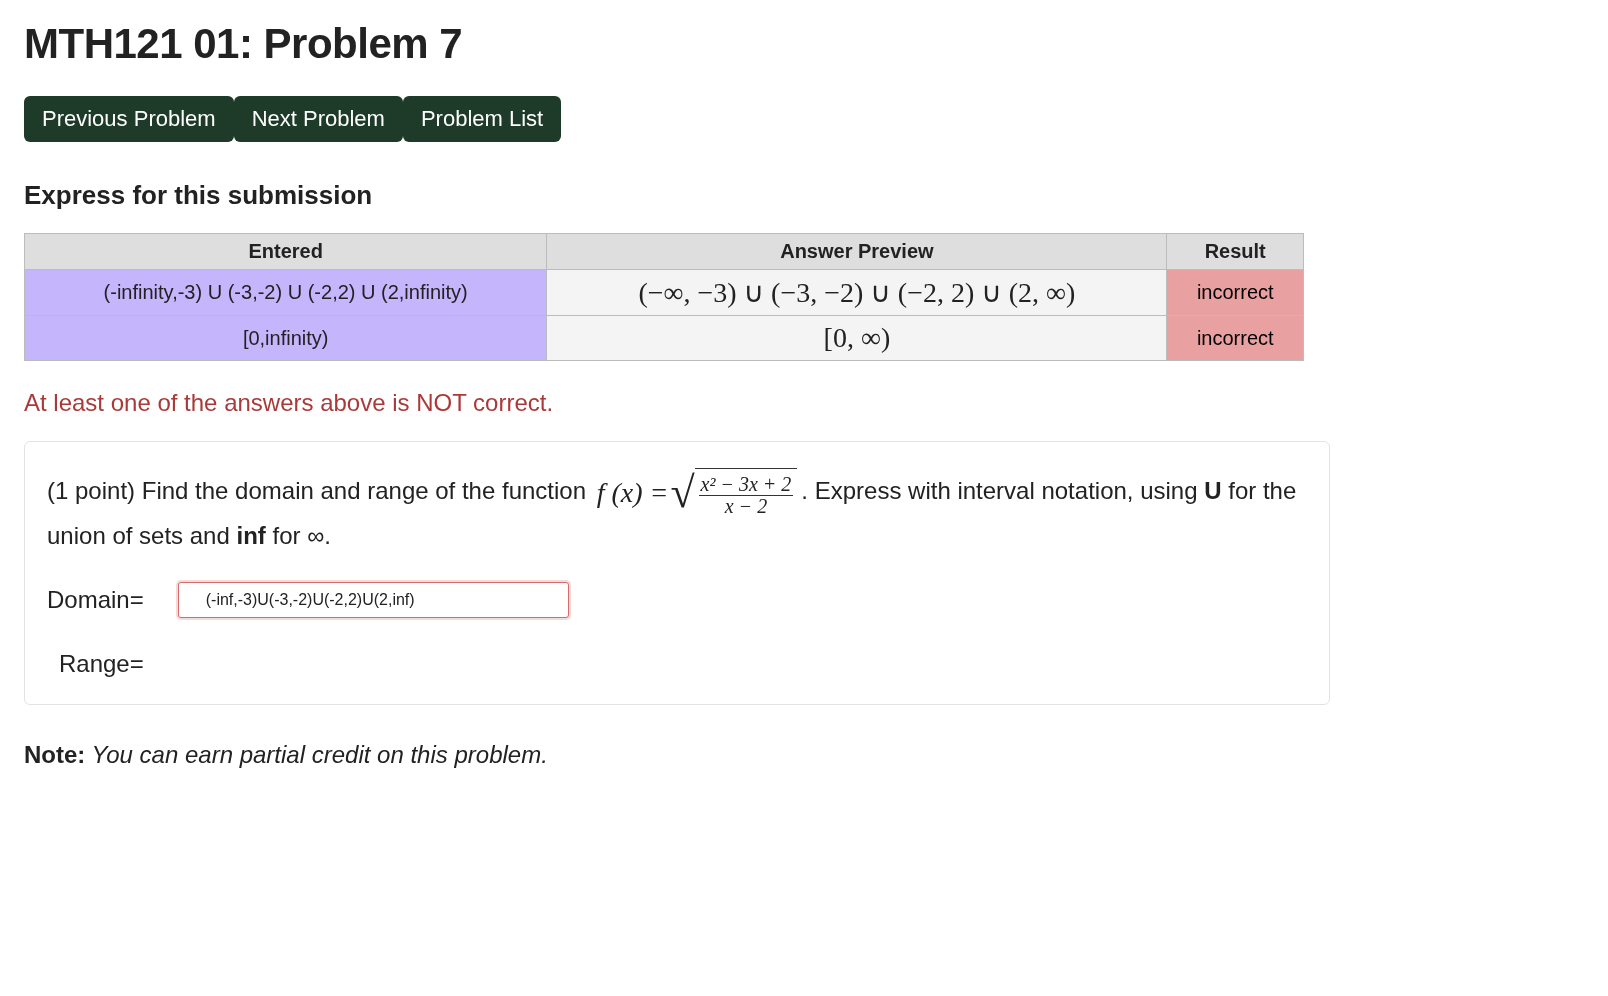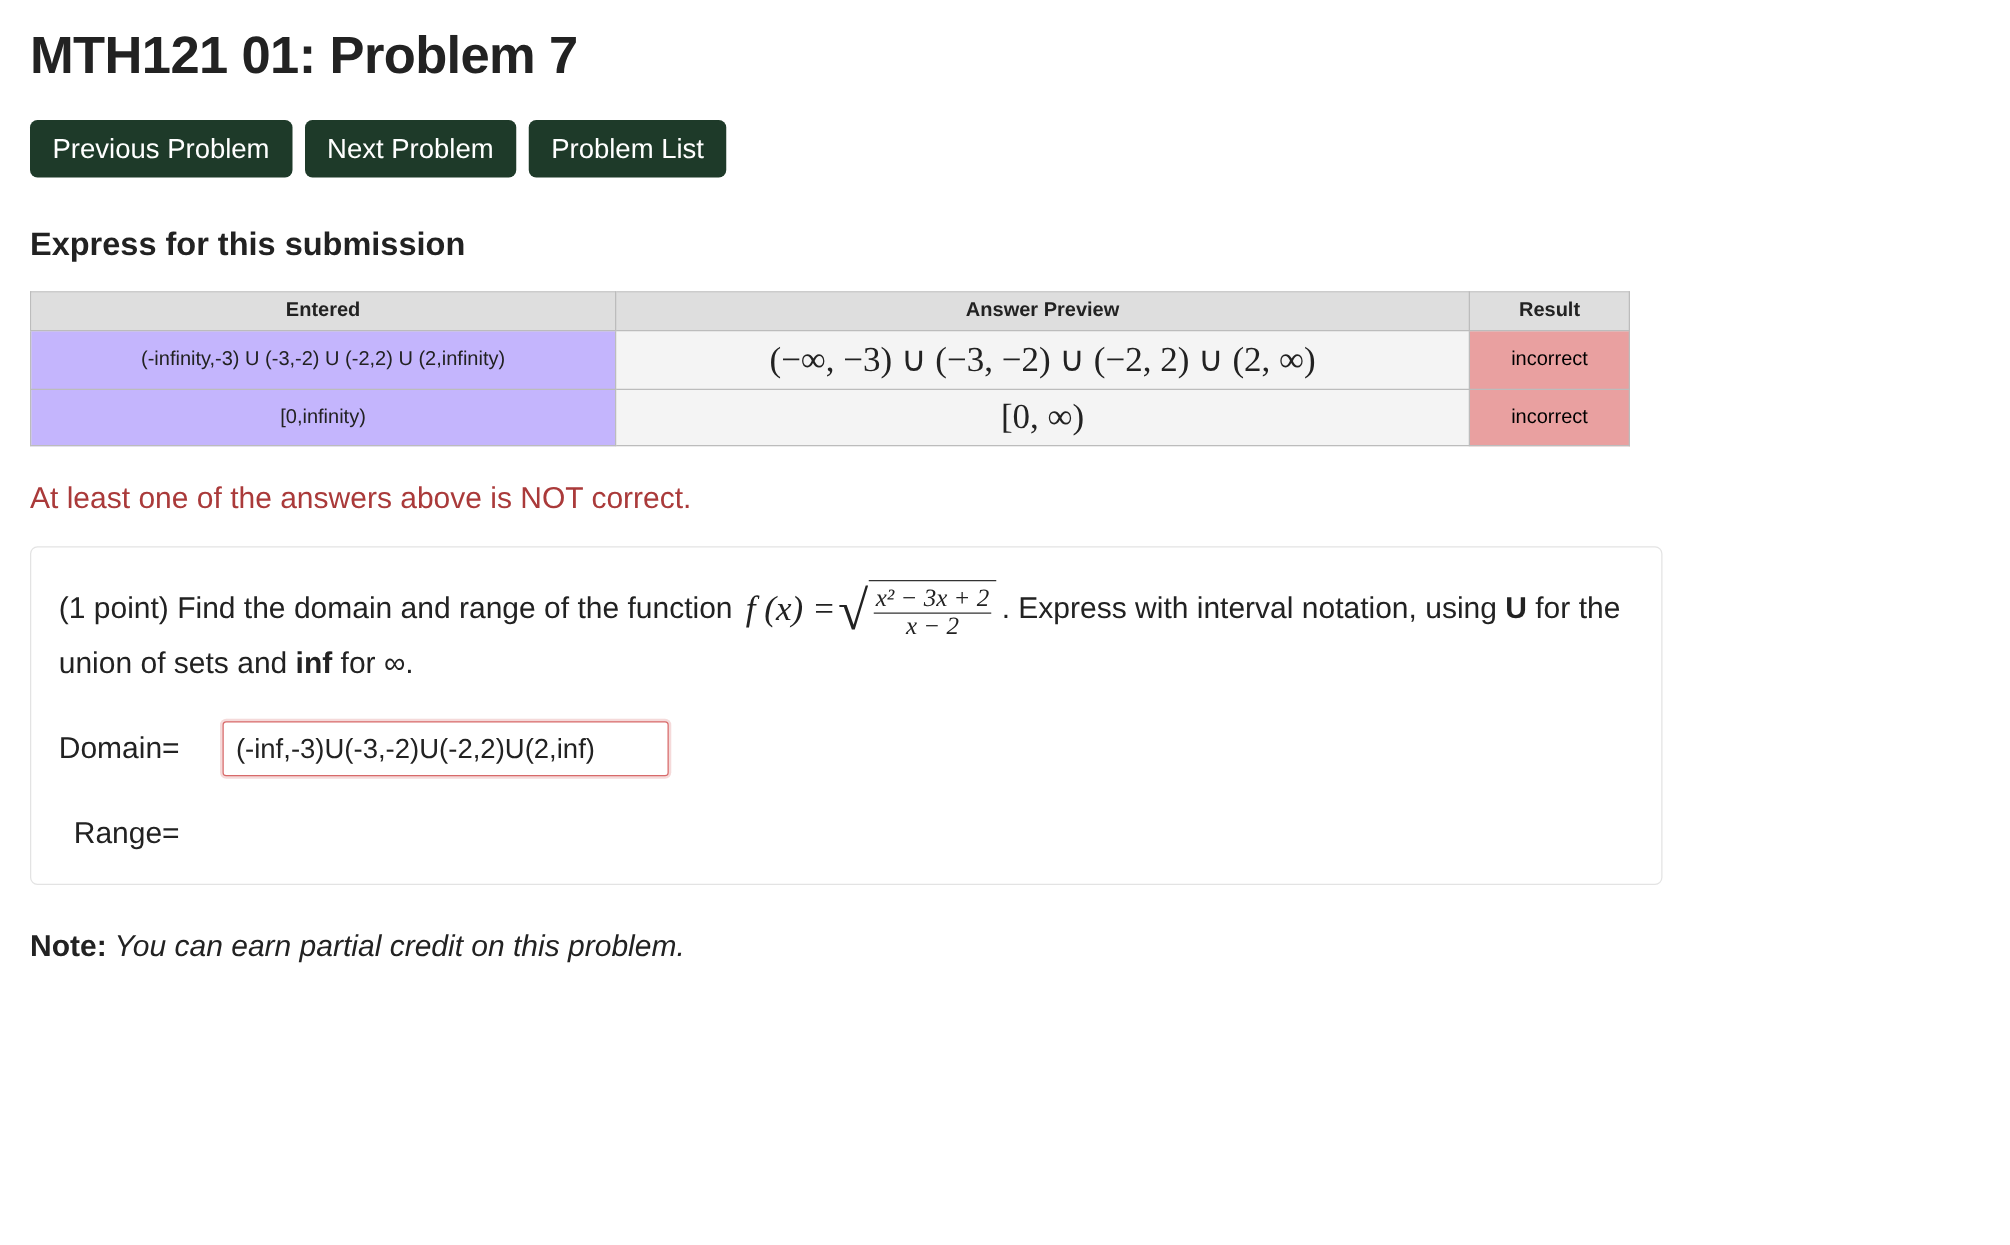--- a/index.html
+++ b/index.html
@@ -11,21 +11,20 @@
     font-size: 22px;
   }
   h1 {
     font-size: 42px;
     font-weight: 800;
     margin: 0 0 28px 0;
     letter-spacing: -0.5px;
   }
   .nav-row {
     display: flex;
-    gap: 10px;
     margin-bottom: 38px;
   }
   .nav-btn {
     background: #1e3a29;
     color: #fff;
     border: none;
     border-radius: 6px;
     padding: 10px 18px;
     font-size: 22px;
     cursor: pointer;
@@ -38,21 +37,21 @@
   table.results {
     border-collapse: collapse;
     width: 100%;
     max-width: 1280px;
     margin-bottom: 28px;
   }
   table.results th,
   table.results td {
     border: 1px solid #bcbcbc;
     padding: 6px 12px;
-    font-size: 16px;
+    font-size: 20px;
     text-align: center;
     vertical-align: middle;
   }
   table.results th {
     background: #dedede;
     font-weight: 700;
   }
   table.results td.entered {
     background: #c4b5fd;
   }
@@ -129,22 +128,22 @@
     align-items: center;
     width: max-content;
     gap: 32px;
   }
   .answer-label {
     text-align: right;
     font-size: 24px;
     padding-right: 2px;
   }
   .answer-input {
-    font-size: 22px;
-    padding: 8px 10px;
+    font-size: 16px;
+    padding: 8px 27px;
     border: 1.5px solid #d86a6a;
     border-radius: 3px;
     outline: none;
     width: 335px;
     box-shadow: 0 0 0 2px rgba(216,106,106,0.25);
     color: #222;
   }
   .answer-input.bottom-merge { border-top: 1.5px solid #d86a6a; margin-top: -1px; }
   .note {
     font-size: 24px;

